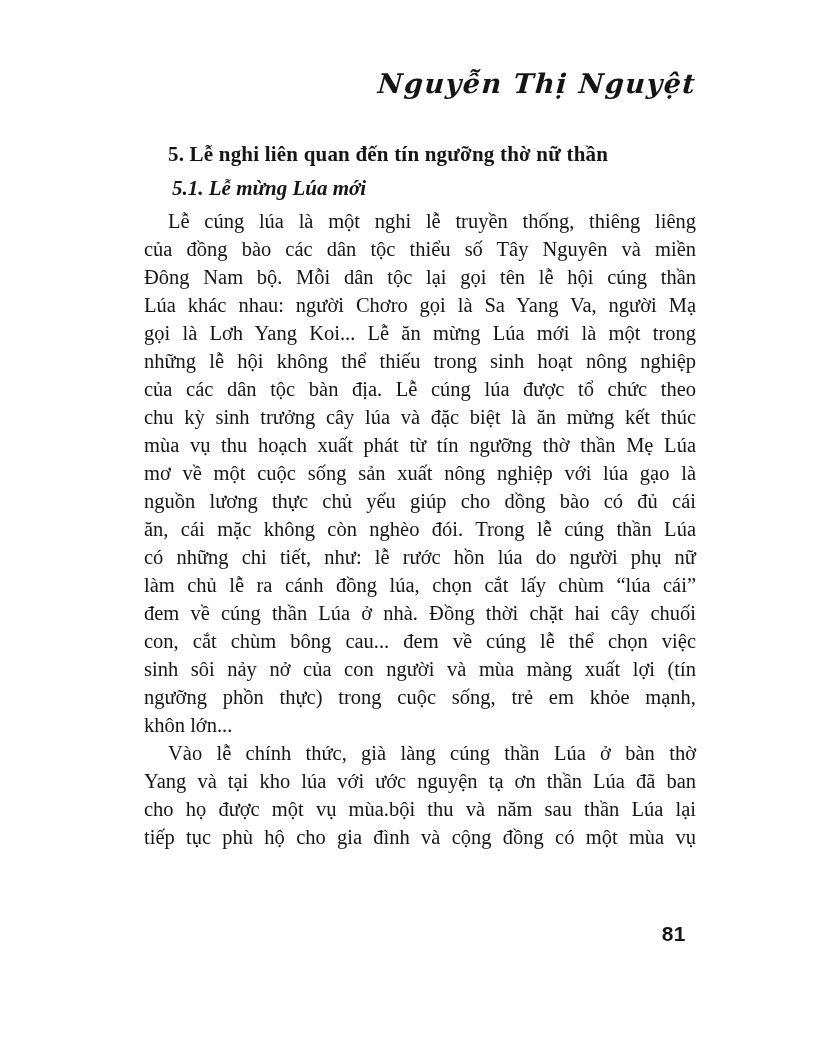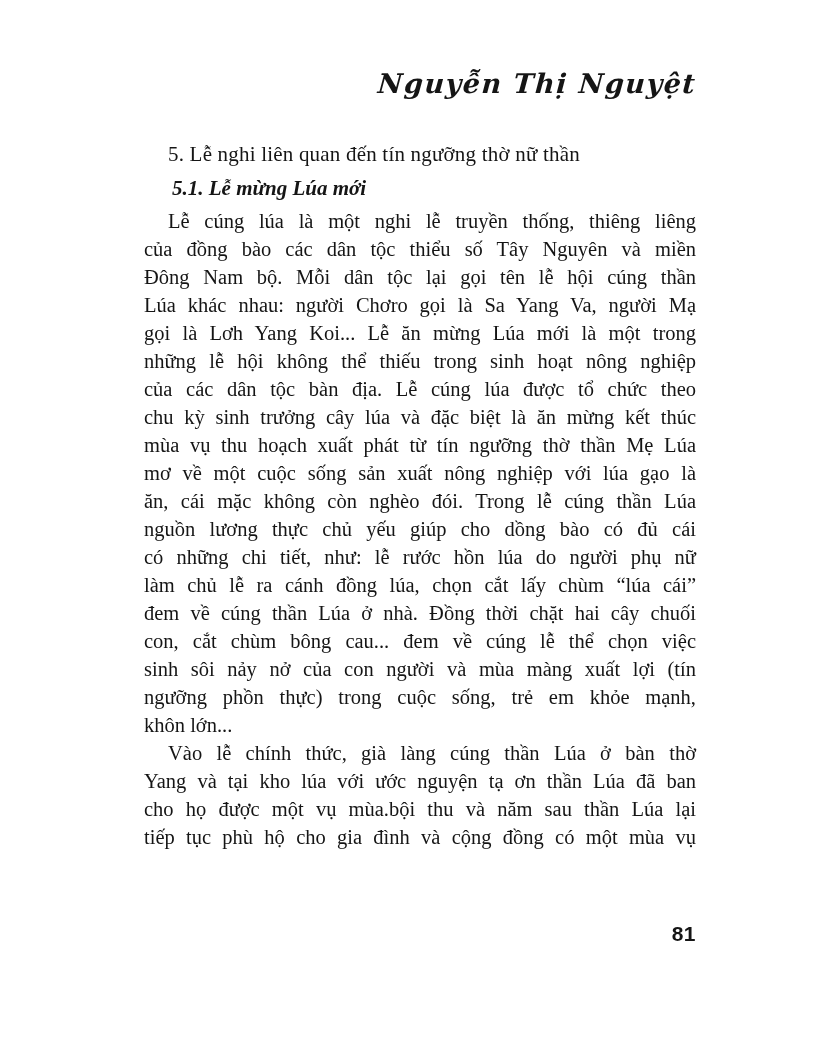--- a/index.html
+++ b/index.html
@@ -34,21 +34,21 @@
     display: inline-block;
   }
   .text-block {
     position: absolute;
     top: 139px;
     left: 144px;
     width: 552px;
   }
   .heading {
     font-size: 21px;
-    font-weight: normal;
+    font-weight: bold;
     line-height: 30px;
     margin: 0;
     padding-left: 24px;
     letter-spacing: 0.2px;
   }
   .subheading {
     font-size: 21px;
     font-weight: bold;
     font-style: italic;
     line-height: 30px;
@@ -68,21 +68,21 @@
   }
   .body-line.first-line {
     text-indent: 24px;
   }
   .body-line.last-line {
     text-align-last: left;
   }
   .footer {
     position: absolute;
     top: 922px;
-    left: 144px;
+    left: 134px;
     width: 552px;
     text-align: right;
   }
   .page-number {
     font-family: "Liberation Sans", sans-serif;
     font-weight: bold;
     font-size: 21px;
     letter-spacing: 0.5px;
   }
 </style>
@@ -103,22 +103,22 @@
         <div class="body-line first-line">Lễ cúng lúa là một nghi lễ truyền thống, thiêng liêng</div>
         <div class="body-line">của đồng bào các dân tộc thiểu số Tây Nguyên và miền</div>
         <div class="body-line">Đông Nam bộ. Mỗi dân tộc lại gọi tên lễ hội cúng thần</div>
         <div class="body-line">Lúa khác nhau: người Chơro gọi là Sa Yang Va, người Mạ</div>
         <div class="body-line">gọi là Lơh Yang Koi... Lễ ăn mừng Lúa mới là một trong</div>
         <div class="body-line">những lễ hội không thể thiếu trong sinh hoạt nông nghiệp</div>
         <div class="body-line">của các dân tộc bàn địa. Lễ cúng lúa được tổ chức theo</div>
         <div class="body-line">chu kỳ sinh trưởng cây lúa và đặc biệt là ăn mừng kết thúc</div>
         <div class="body-line">mùa vụ thu hoạch xuất phát từ tín ngưỡng thờ thần Mẹ Lúa</div>
         <div class="body-line">mơ về một cuộc sống sản xuất nông nghiệp với lúa gạo là</div>
+        <div class="body-line">nguồn lương thực chủ yếu giúp cho dồng bào có đủ cái</div>
         <div class="body-line">ăn, cái mặc không còn nghèo đói. Trong lễ cúng thần Lúa</div>
-        <div class="body-line">nguồn lương thực chủ yếu giúp cho dồng bào có đủ cái</div>
         <div class="body-line">có những chi tiết, như: lễ rước hồn lúa do người phụ nữ</div>
         <div class="body-line">làm chủ lễ ra cánh đồng lúa, chọn cắt lấy chùm “lúa cái”</div>
         <div class="body-line">đem về cúng thần Lúa ở nhà. Đồng thời chặt hai cây chuối</div>
         <div class="body-line">con, cắt chùm bông cau... đem về cúng lễ thể chọn việc</div>
         <div class="body-line">sinh sôi nảy nở của con người và mùa màng xuất lợi (tín</div>
         <div class="body-line">ngưỡng phồn thực) trong cuộc sống, trẻ em khỏe mạnh,</div>
         <div class="body-line last-line">khôn lớn...</div>
       </div>
 
     <div class="paragraph">

